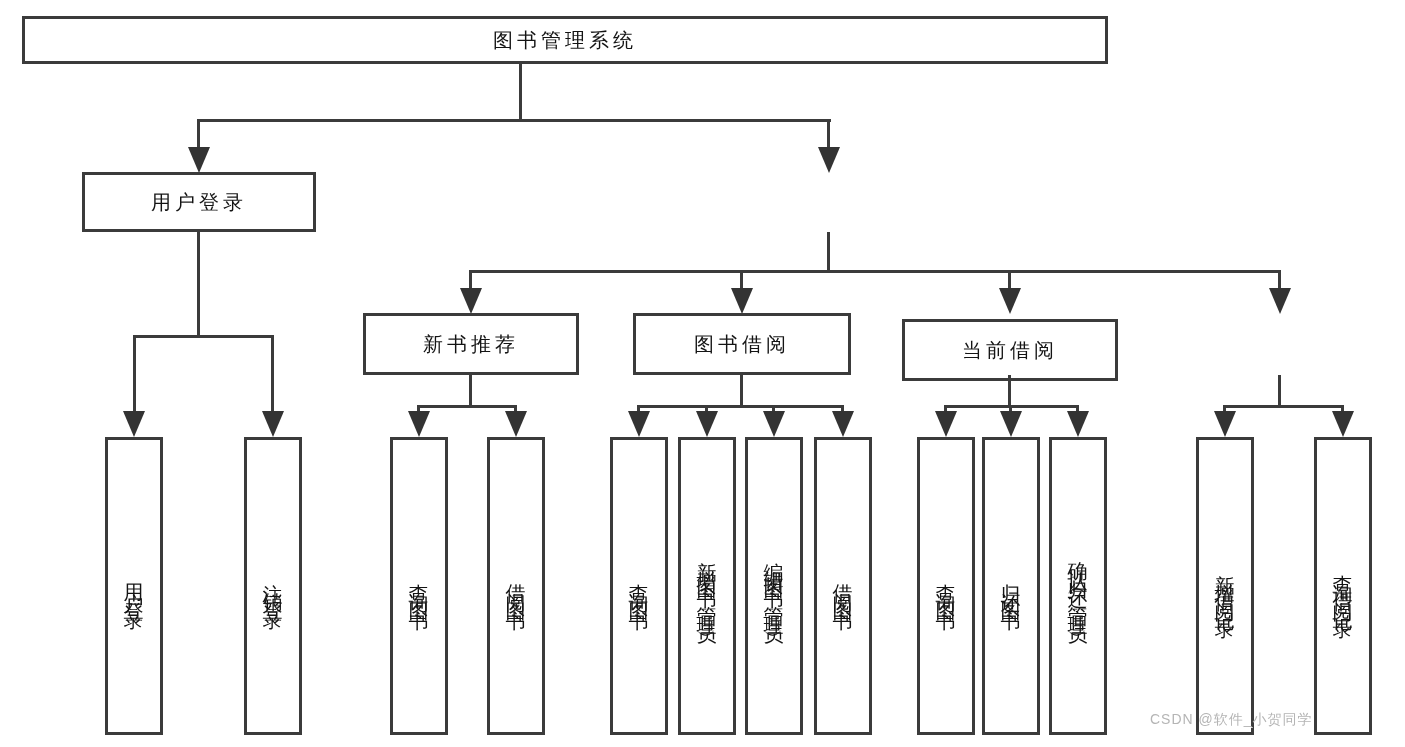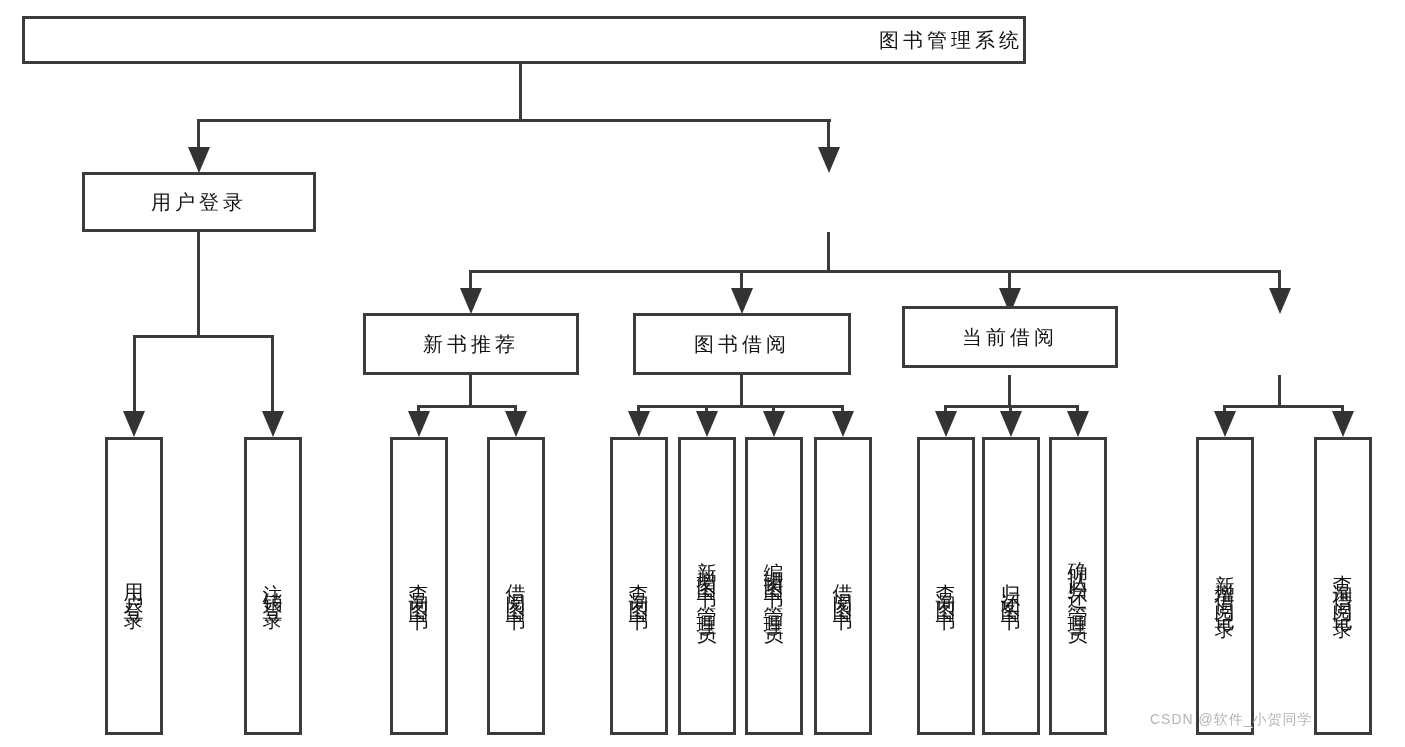--- a/index.html
+++ b/index.html
@@ -33,21 +33,21 @@
     font-size: 14px; color: #b5b5b5; letter-spacing: 1px;
     text-shadow: 1px 1px 0 rgba(255,255,255,0.85);
     white-space: nowrap; z-index: 5;
   }
 </style>
 </head>
 <body>
 
 <div class="canvas">
 
-  <div class="box hbox" style="left:22px; top:16px; width:1004px; height:48px;justify-content:flex-end;">
+  <div class="box hbox" style="left:22px; top:16px; width:1086px; height:48px;">
     <span>图书管理系统</span>
   </div>
 
   <div>
     <div class="vline" style="left:519px; top:64px; height:57px;"></div>
     <div class="hline" style="left:197px; top:119px; width:634px;"></div>
     <div class="vline" style="left:197px; top:119px; height:31px;"></div>
     <div class="vline" style="left:827px; top:119px; height:31px;"></div>
     <div class="arrow" style="left:188px; top:147px;"></div>
     <div class="arrow" style="left:818px; top:147px;"></div>
@@ -78,21 +78,21 @@
     <div class="arrow" style="left:999px; top:288px;"></div>
     <div class="arrow" style="left:1269px; top:288px;"></div>
   </div>
 
   <div class="box hbox" style="left:633px; top:313px; width:218px; height:62px;">
     <span>图书借阅</span>
   </div>
   <div class="box hbox" style="left:363px; top:313px; width:216px; height:62px;">
     <span>新书推荐</span>
   </div>
-  <div class="box hbox" style="left:902px; top:306px; width:216px; height:62px;">
+  <div class="box hbox" style="left:902px; top:319px; width:216px; height:62px;">
     <span>当前借阅</span>
   </div>
 
   <div>
     <div class="vline" style="left:469px; top:375px; height:33px;"></div>
     <div class="hline" style="left:417px; top:405px; width:100px;"></div>
     <div class="vline" style="left:417px; top:405px; height:8px;"></div>
     <div class="vline" style="left:514px; top:405px; height:8px;"></div>
     <div class="arrow" style="left:408px; top:411px;"></div>
     <div class="arrow" style="left:505px; top:411px;"></div>

